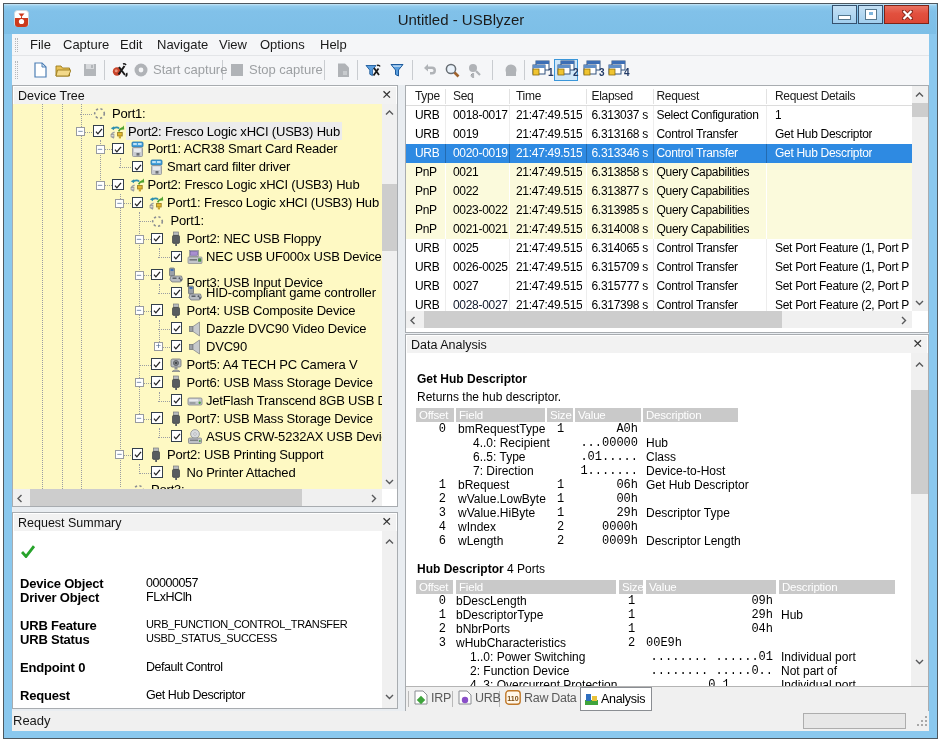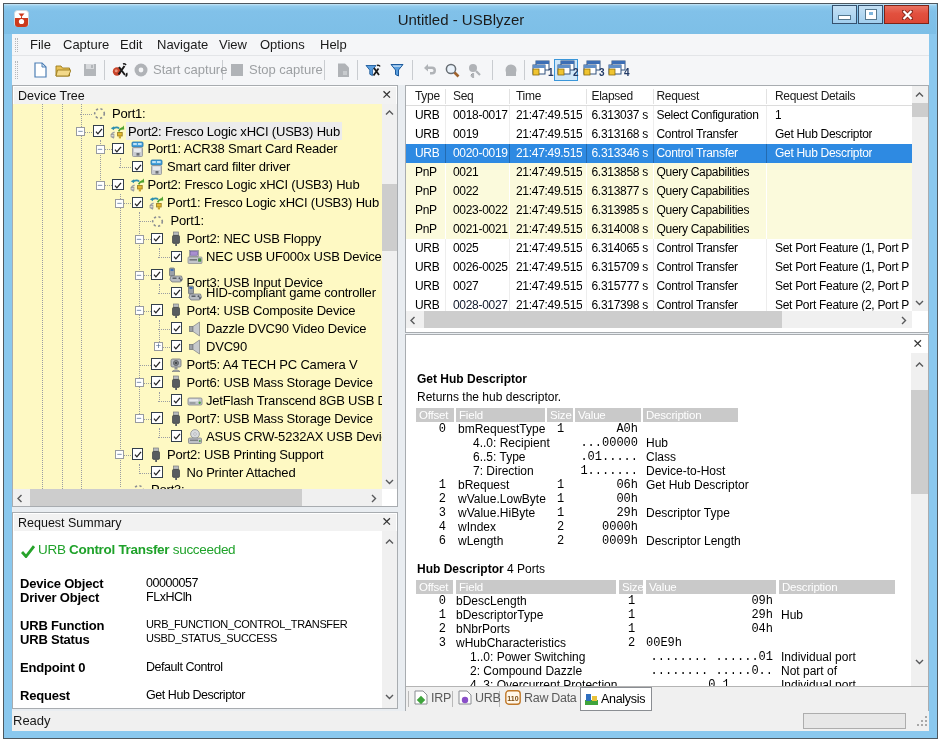--- a/index.html
+++ b/index.html
@@ -635,20 +635,21 @@
   </svg>
 <div class="sb" style="left:406px;top:311px;width:506px;height:17px;"></div>
 <svg class="abs" style="left:410px;top:316px;" width="5.5" height="9" viewBox="0 0 5.5 9">
     <path d="M4.5 1 L1 4.5 L4.5 8" stroke="#58595b" stroke-width="1.4" fill="none"></path>
   </svg>
 <svg class="abs" style="left:901px;top:316px;" width="5.5" height="9" viewBox="0 0 5.5 9">
     <path d="M1 1 L4.5 4.5 L1 8" stroke="#58595b" stroke-width="1.4" fill="none"></path>
   </svg>
 <div class="sbth" style="left:424px;top:311px;width:358px;height:17px;"></div>
 <div class="panel" style="left:405px;top:334px;width:524px;height:378px;">
+    <div class="ptitle">Data Analysis</div>
     <div class="px">✕</div>
   </div>
 <div class="abs" style="left:406px;top:353px;width:505px;height:333px;overflow:hidden;background:#fff;">
 <div class="an" style="left:11px;top:19px;font-weight:bold;">Get Hub Descriptor</div>
 <div class="an" style="left:11px;top:37px;">Returns the hub descriptor.</div>
 <div class="gh" style="left:10px;top:55px;width:38px;height:14px;">Offset</div>
 <div class="gh" style="left:50px;top:55px;width:89px;height:14px;">Field</div>
 <div class="gh" style="left:141px;top:55px;width:26px;height:14px;">Size</div>
 <div class="gh" style="left:169px;top:55px;width:66px;height:14px;">Value</div>
 <div class="gh" style="left:237px;top:55px;width:95px;height:14px;">Description</div>
@@ -707,21 +708,21 @@
 <div class="an" style="left:50px;top:269px;">bNbrPorts</div>
 <div class="an m" style="left:222px;top:269px;">1</div>
 <div class="an m" style="left:240px;top:269px;width:127px;text-align:right;">04h</div>
 <div class="an m" style="left:10px;top:283px;width:30px;text-align:right;">3</div>
 <div class="an" style="left:50px;top:283px;">wHubCharacteristics</div>
 <div class="an m" style="left:222px;top:283px;">2</div>
 <div class="an m" style="left:240px;top:283px;width:127px;text-align:left;">00E9h</div>
 <div class="an" style="left:64px;top:297px;">1..0: Power Switching</div>
 <div class="an m" style="left:240px;top:297px;width:127px;text-align:right;">........ ......01</div>
 <div class="an" style="left:375px;top:297px;">Individual port</div>
-<div class="an" style="left:64px;top:311px;">2: Compound Dazzle</div>
+<div class="an" style="left:64px;top:311px;">2: Function Device</div>
 <div class="an m" style="left:240px;top:311px;width:127px;text-align:right;">........ .....0..</div>
 <div class="an" style="left:375px;top:311px;">Not part of</div>
 <div class="an" style="left:64px;top:325px;">4..3: Overcurrent Protection</div>
 <div class="an m" style="left:240px;top:325px;width:127px;text-align:right;">.......0 1......</div>
 <div class="an" style="left:375px;top:325px;">Individual port</div>
 </div>
 <div class="sb" style="left:911px;top:353px;width:17px;height:333px;"></div>
 <svg class="abs" style="left:915px;top:362px;" width="9" height="5.5" viewBox="0 0 9 5.5">
     <path d="M1 4.5 L4.5 1 L8 4.5" stroke="#58595b" stroke-width="1.4" fill="none"></path>
   </svg>
@@ -730,26 +731,25 @@
   </svg>
 <div class="sbth" style="left:911px;top:390px;width:17px;height:104px;"></div>
 <div class="panel" style="left:12px;top:512px;width:386px;height:197px;">
     <div class="ptitle">Request Summary</div>
     <div class="px">✕</div>
   </div>
 <div class="abs" style="left:13px;top:531px;width:369px;height:177px;overflow:hidden;background:#fff;">
 <svg class="abs" style="left:8px;top:14px;" width="14" height="13" viewBox="0 0 14 13">
       <path d="M1 7 L5 11.5 L13 1.2" stroke="#27a32b" stroke-width="2.8" fill="none"></path>
     </svg>
-<div class="abs" style="left:25px;top:11px;font-size:13.5px;letter-spacing:-0.3px;color:#1fa22a;">URB <b>Control Transfer</b> succeeded</div>
 <div class="abs" style="left:7px;top:45px;font-size:13px;letter-spacing:-0.2px;font-weight:bold;color:#000;">Device Object</div>
 <div class="abs" style="left:133px;top:45px;font-size:12.5px;letter-spacing:-0.45px;color:#000;">00000057</div>
 <div class="abs" style="left:7px;top:59px;font-size:13px;letter-spacing:-0.2px;font-weight:bold;color:#000;">Driver Object</div>
 <div class="abs" style="left:133px;top:59px;font-size:12.5px;letter-spacing:-0.45px;color:#000;">FLxHClh</div>
-<div class="abs" style="left:7px;top:87px;font-size:13px;letter-spacing:-0.2px;font-weight:bold;color:#000;">URB Function</div>
+<div class="abs" style="left:7px;top:87px;font-size:13px;letter-spacing:-0.2px;font-weight:bold;color:#000;">URB Feature</div>
 <div class="abs" style="left:133px;top:87px;font-size:11px;letter-spacing:-0.35px;color:#000;">URB_FUNCTION_CONTROL_TRANSFER</div>
 <div class="abs" style="left:7px;top:101px;font-size:13px;letter-spacing:-0.2px;font-weight:bold;color:#000;">URB Status</div>
 <div class="abs" style="left:133px;top:101px;font-size:11px;letter-spacing:-0.35px;color:#000;">USBD_STATUS_SUCCESS</div>
 <div class="abs" style="left:7px;top:129px;font-size:13px;letter-spacing:-0.2px;font-weight:bold;color:#000;">Endpoint 0</div>
 <div class="abs" style="left:133px;top:129px;font-size:12.5px;letter-spacing:-0.45px;color:#000;">Default Control</div>
 <div class="abs" style="left:7px;top:157px;font-size:13px;letter-spacing:-0.2px;font-weight:bold;color:#000;">Request</div>
 <div class="abs" style="left:133px;top:157px;font-size:12.5px;letter-spacing:-0.45px;color:#000;">Get Hub Descriptor</div>
 </div>
 <div class="sb" style="left:382px;top:531px;width:15px;height:177px;"></div>
 <svg class="abs" style="left:385px;top:539px;" width="9" height="5.5" viewBox="0 0 9 5.5">

